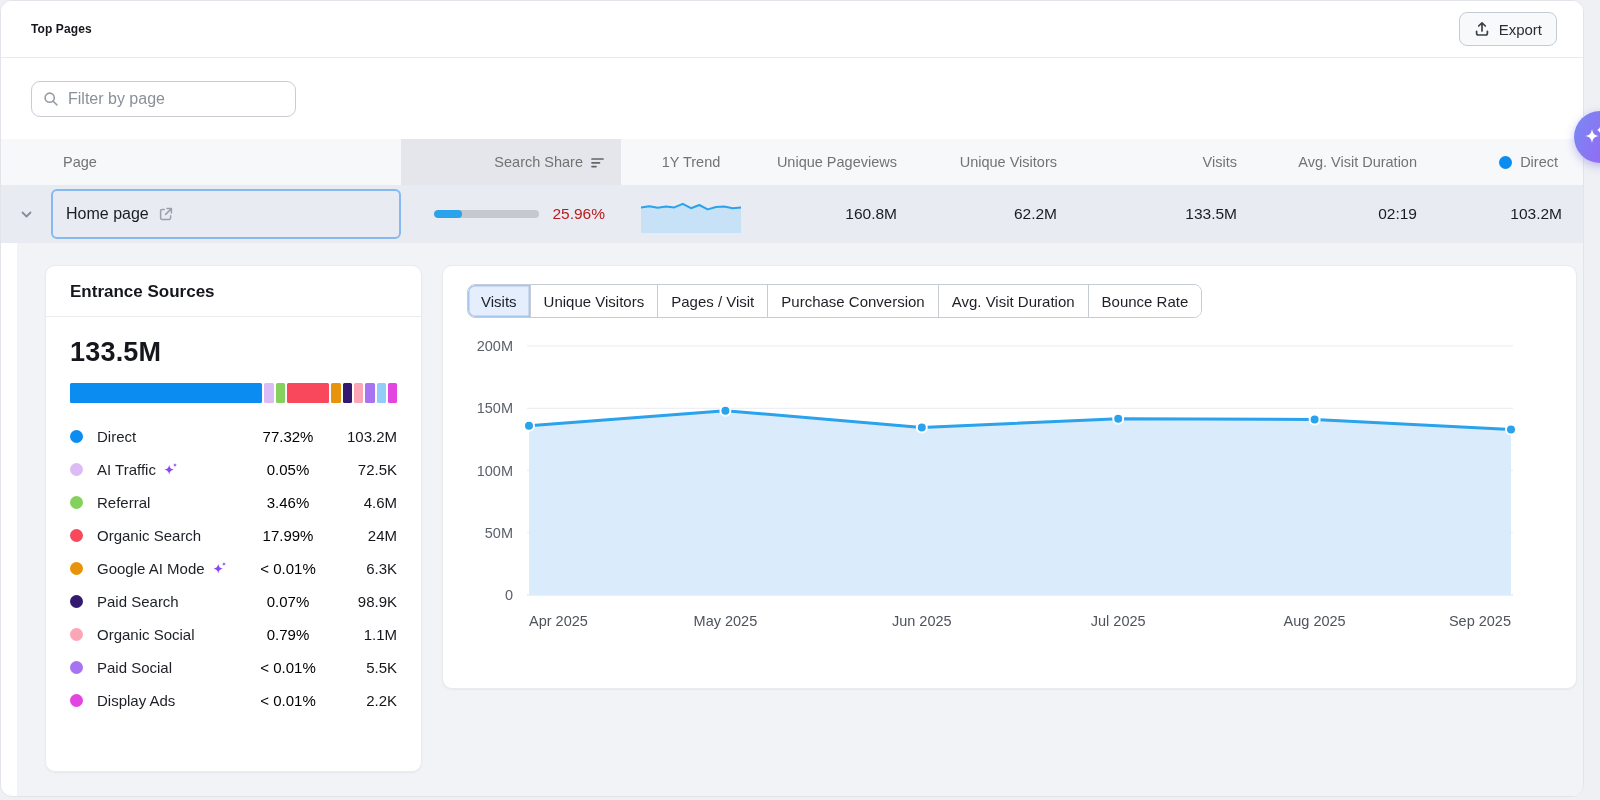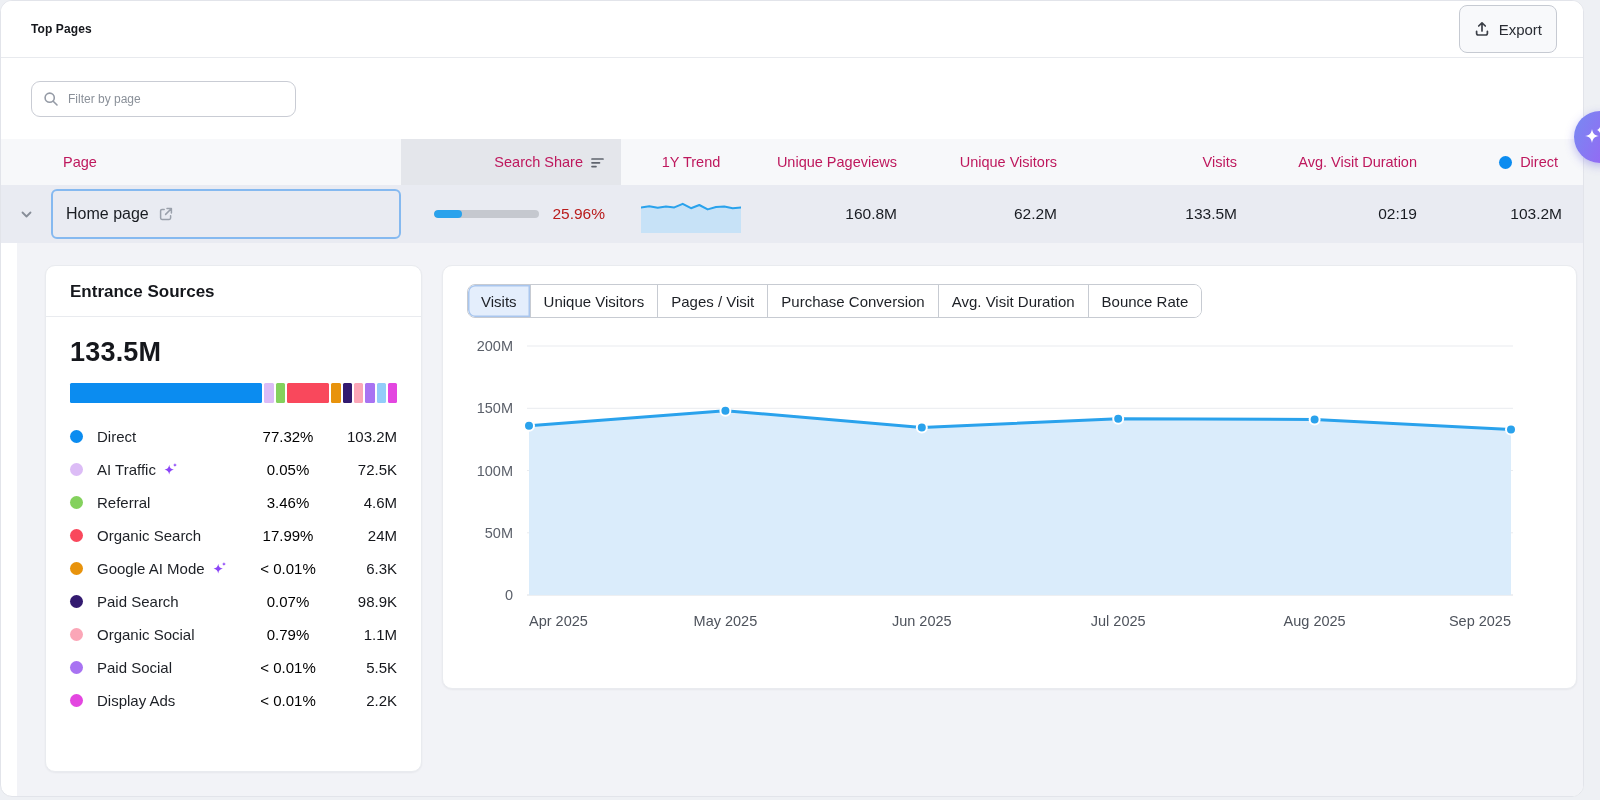--- a/index.html
+++ b/index.html
@@ -6,35 +6,35 @@
   html,body { width:1600px; height:800px; overflow:hidden; background:#eef0f4;
     font-family:"Liberation Sans", sans-serif; color:#1b1e24; }
 
   .outer-card { position:absolute; left:0; top:0; width:1584px; height:797px;
     background:#fff; border:1px solid #e2e4ea; border-radius:12px; overflow:hidden; }
 
   
   .topbar { height:57px; display:flex; align-items:center; justify-content:space-between;
     padding:0 26px 0 30px; border-bottom:1px solid #e8eaee; background:#fff; }
   .page-title { font-size:12px; font-weight:700; color:#15171c; letter-spacing:.1px; }
-  .export-btn { display:flex; align-items:center; gap:9px; height:48px; padding:0 14px;
+  .export-btn { display:flex; align-items:center; gap:9px; height:34px; padding:0 14px;
     border:1px solid #c6cad2; border-radius:8px; background:#f8f9fb; font-size:15px;
     color:#2a2d34; cursor:pointer; }
 
   
   .filter-bar { padding:23px 30px 22px; background:#fff; }
   .search-box { width:265px; height:36px; border:1px solid #c9ccd4; border-radius:9px;
     display:flex; align-items:center; padding:0 11px; gap:9px; background:#fff; }
-  .search-box input { border:none; outline:none; font-size:12px; color:#333a44; width:100%;
+  .search-box input { border:none; outline:none; font-size:16px; color:#333a44; width:100%;
     font-family:"Liberation Sans", sans-serif; background:transparent; }
   .search-box input::placeholder { color:#8a9099; }
 
   
   .tgrid { display:grid; grid-template-columns:50px 350px 220px 140px 150px 160px 180px 180px 155px; }
-  .thead { height:46px; background:#f7f8fa; font-size:14.5px; color:#be185d; }
+  .thead { height:46px; background:#f7f8fa; font-size:14.5px; color:#737373; }
   .th { display:flex; align-items:center; white-space:nowrap; }
   .th-page { padding-left:12px; }
   .th-share { background:#e4e6eb; justify-content:flex-end; padding-right:16px; gap:7px; }
   .th-center { justify-content:center; }
   .th-num { justify-content:flex-end; padding-right:14px; }
   .th-direct { justify-content:flex-end; padding-right:28px; gap:8px; }
   .dot-12 { width:13px; height:13px; border-radius:50%; flex:none; }
 
   .trow { height:58px; background:#e9ebf2; align-items:center; font-size:15.5px; color:#191c22; }
   .td-expander { display:flex; justify-content:center; align-items:center; cursor:pointer; }

